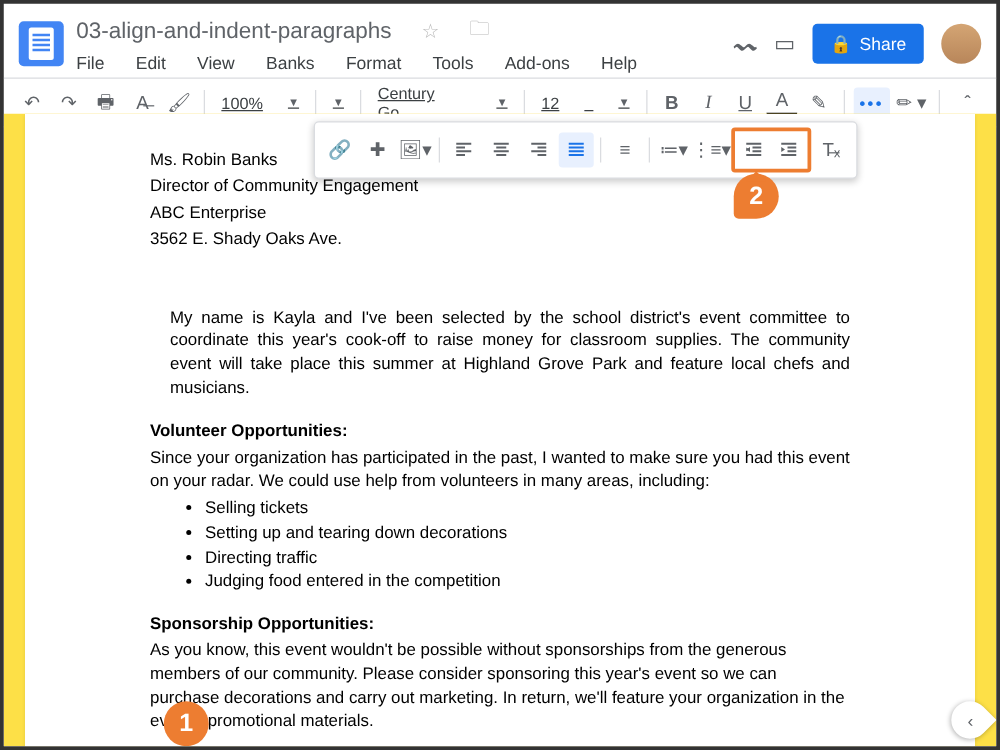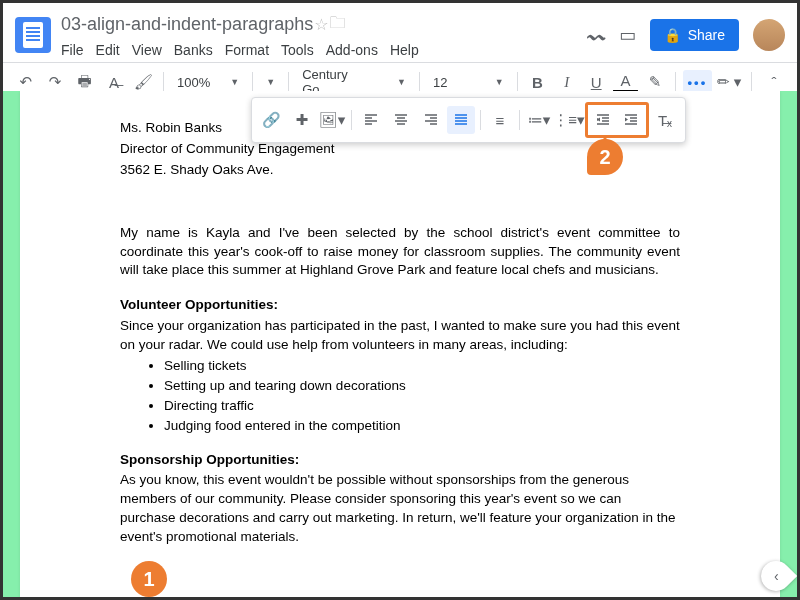--- a/index.html
+++ b/index.html
@@ -3,53 +3,53 @@
 <meta charset="utf-8">
 <style>
   * { box-sizing: border-box; margin: 0; padding: 0; }
   body { font-family: Arial, sans-serif; font-size: 13px; color: #202124; background: #fff; width: 800px; height: 600px; overflow: hidden; position: relative; border: 3px solid #333; }
   
   .header { display: flex; align-items: center; padding: 8px 12px 4px; }
   .logo { width: 36px; height: 36px; background: #4285f4; border-radius: 4px; display: flex; align-items: center; justify-content: center; margin-right: 10px; }
   .logo-inner { width: 20px; height: 26px; background: #fff; border-radius: 2px; position: relative; }
   .logo-inner::before { content:''; position:absolute; left:3px; top:5px; right:3px; height:2px; background:#4285f4; box-shadow: 0 4px 0 #4285f4, 0 8px 0 #4285f4, 0 12px 0 #4285f4; }
   .title-area { flex: 1; }
-  .doc-title { font-size: 18px; color: #5f6368; display: flex; align-items: center; gap: 1px; }
+  .doc-title { font-size: 18px; color: #5f6368; display: flex; align-items: center; gap: 24px; }
   .star, .folder { color: #bbb; font-size: 16px; }
-  .menu-bar { display: flex; gap: 12px; font-size: 14px; color: #3c4043; margin-top: 4px; }
+  .menu-bar { display: flex; gap: 25px; font-size: 14px; color: #3c4043; margin-top: 4px; }
   .menu-bar span { cursor: pointer; }
   .header-right { display: flex; align-items: center; gap: 14px; }
   .header-icon { color: #5f6368; font-size: 18px; cursor: pointer; }
   .share-btn { background: #1a73e8; color: #fff; border: none; border-radius: 4px; padding: 8px 14px; font-size: 14px; font-weight: 500; display: flex; align-items: center; gap: 6px; cursor: pointer; }
   .avatar { width: 32px; height: 32px; border-radius: 50%; background: linear-gradient(#d4a574, #b8865a); }
   
   .toolbar { border-top: 1px solid #dadce0; border-bottom: 1px solid #dadce0; padding: 4px 10px; display: flex; align-items: center; gap: 4px; height: 40px; }
   .tb-btn { width: 26px; height: 26px; display: flex; align-items: center; justify-content: center; color: #5f6368; cursor: pointer; border-radius: 3px; font-size: 15px; }
   .tb-sep { width: 1px; height: 20px; background: #dadce0; margin: 0 3px; }
-  .tb-select { display: flex; align-items: center; gap: 20px; padding: 3px 6px; font-size: 13px; color: #3c4043; cursor: pointer; }
+  .tb-select { display: flex; align-items: center; gap: 20px; padding: 3px 6px; font-size: 13px; color: #3c4043; cursor: pointer; text-decoration: underline; }
   .tb-select .arrow { font-size: 9px; color: #5f6368; }
   .tb-more { width: 30px; height: 24px; background: #e8f0fe; border-radius: 3px; display:flex; align-items:center; justify-content:center; color:#1a73e8; font-weight:bold; letter-spacing:2px; cursor:pointer;}
   .tb-right { margin-left:auto; display:flex; align-items:center; gap:6px;}
   
   .sub-toolbar { position: absolute; top: 94px; left: 248px; background: #fff; border: 1px solid #dadce0; border-radius: 4px; box-shadow: 0 2px 6px rgba(0,0,0,0.2); padding: 4px 6px; display: flex; align-items: center; gap: 2px; z-index: 10; }
   .sub-toolbar .tb-btn { width: 28px; height: 28px; }
   .sub-toolbar .tb-btn.active { background: #e8f0fe; color: #1a73e8; }
   .highlight-box { border: 3px solid #ed7d31; border-radius: 3px; padding: 1px; display: flex; }
   
   .callout { position: absolute; width: 36px; height: 36px; border-radius: 50% 50% 50% 4px; background: #ed7d31; color: #fff; font-size: 20px; font-weight: bold; display: flex; align-items: center; justify-content: center; z-index: 20; transform: rotate(0deg);}
   .callout.c2 { top: 136px; left: 584px; }
   .callout.c1 { top: 558px; left: 128px; border-radius: 50% 50% 50% 50%; }
   .callout.c2::before { content:''; position:absolute; top:-10px; left:50%; transform:translateX(-50%); border:8px solid transparent; border-bottom-color:#ed7d31;}
   
-  .doc-area { position: absolute; top: 88px; left: 0; right: 0; bottom: 0; background: #86efac; overflow: hidden; }
+  .doc-area { position: absolute; top: 88px; left: 0; right: 0; bottom: 0; background: #fde047; overflow: hidden; }
   .page { background: #fff; margin: 0 auto; width: 760px; min-height: 600px; padding: 28px 100px 20px 100px; box-shadow: 0 1px 3px rgba(0,0,0,0.1); position: relative; top: 0; }
   .doc-content { font-family: 'Century Gothic', sans-serif; font-size: 13.5px; line-height: 1.4; color: #000; }
   .doc-content p { margin-bottom: 2px; }
   .spacer { height: 14px; }
-  .justify { text-align: justify; }
+  .justify { text-align: justify; margin-left: 16px; }
   .bold { font-weight: bold; }
   ul.bullets { list-style: disc; margin-left: 44px; }
   ul.bullets li { margin: 1px 0; }
   .cursor-line { position: relative; }
   
   .hide-explore { position:absolute; bottom:6px; right:6px; width:30px; height:30px; border-radius:50% 0 50% 50%; background:#fff; box-shadow:0 1px 4px rgba(0,0,0,0.3); display:flex; align-items:center; justify-content:center; color:#5f6368; font-size:14px; transform: rotate(45deg);}
   .hide-explore span{transform:rotate(-45deg);}
   
   svg.icon { width: 16px; height: 16px; }
 </style>
@@ -123,20 +123,21 @@
     <div class="tb-sep"></div>
     <div class="tb-btn">ˆ</div>
   </div>
 </div>
 
 <div class="doc-area">
   <div class="page">
     <div class="doc-content">
       <p>Ms. Robin Banks</p>
       <p>Director of Community Engagement</p>
+      <p>ABC Enterprise</p>
       <p>3562 E. Shady Oaks Ave.</p>
       <div class="spacer"></div>
         <div class="spacer"></div>
       <div class="spacer"></div>
       <p class="justify">My name is Kayla and I've been selected by the school district's event committee to coordinate this year's cook-off to raise money for classroom supplies. The community event will take place this summer at Highland Grove Park and feature local chefs and musicians.</p>
       <div class="spacer"></div>
       <p class="bold">Volunteer Opportunities:</p>
       <p>Since your organization has participated in the past, I wanted to make sure you had this event on your radar. We could use help from volunteers in many areas, including:</p>
       <ul class="bullets">
         <li>Selling tickets</li>

